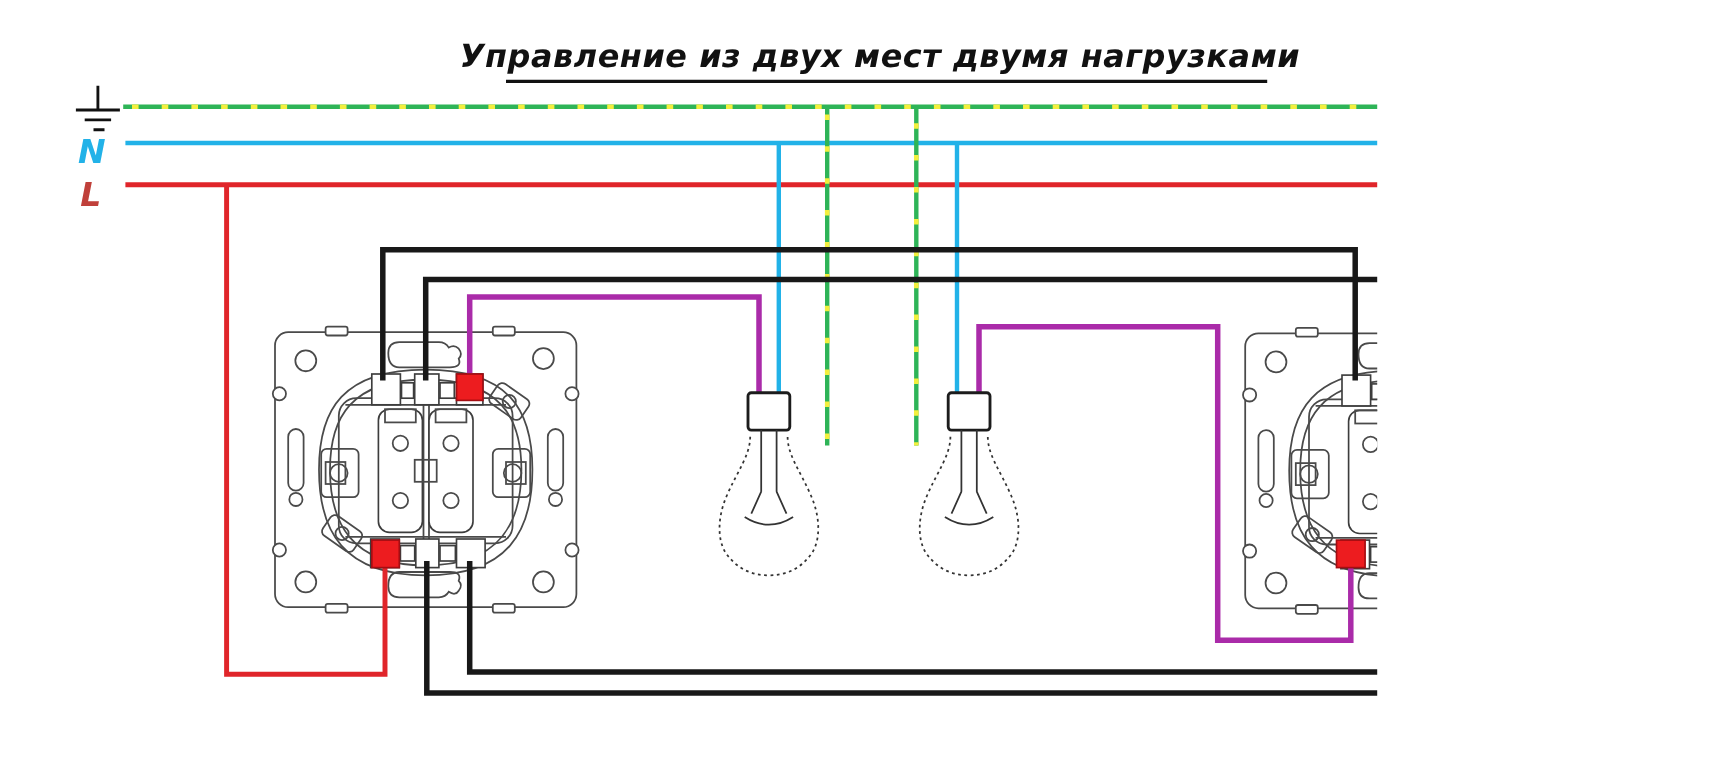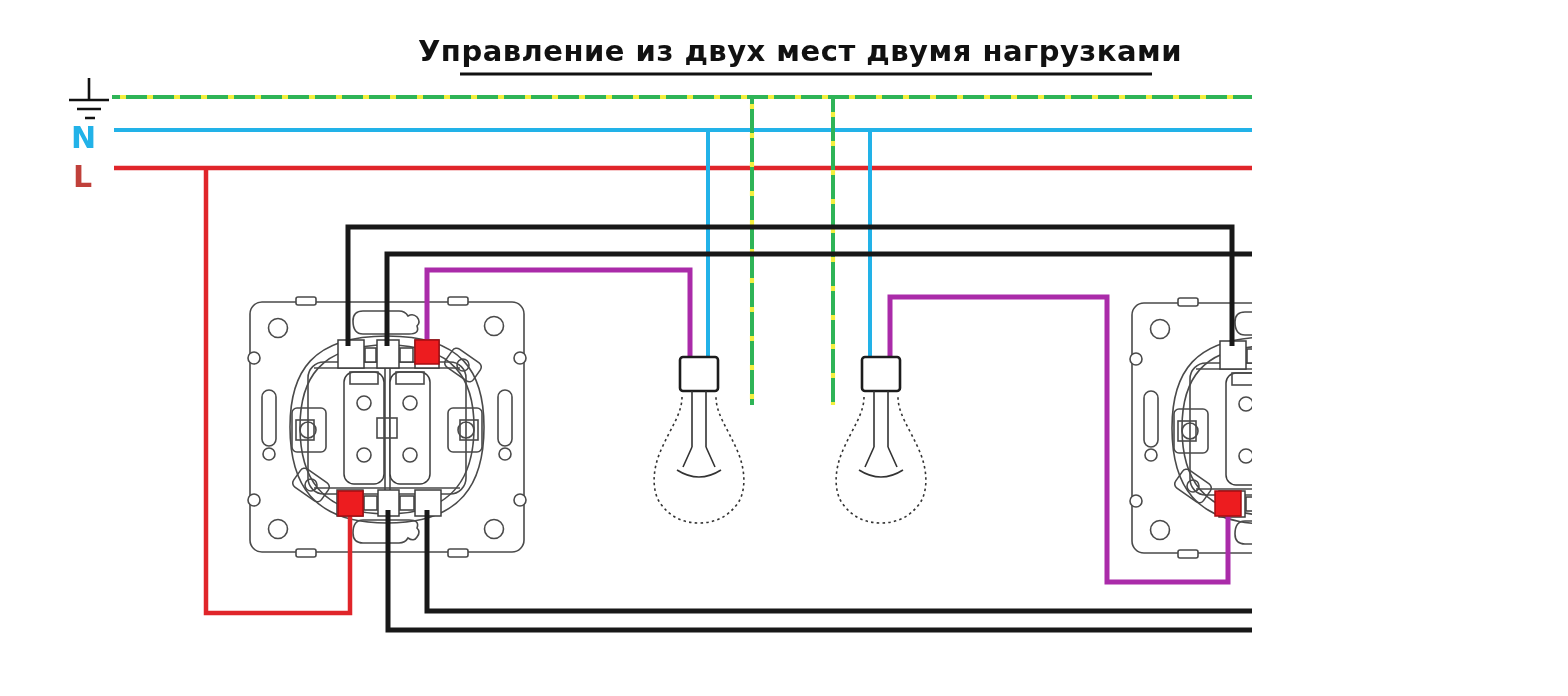--- a/index.html
+++ b/index.html
@@ -1,17 +1,17 @@
 <!DOCTYPE html>
 <html style="--pe-green: #2eb457; --pe-yellow: #f3ef3e; --neutral: #22b2e8; --line: #e0252a; --line-label: #c0403a; --load: #aa2ba9; --traveler: #181818; --terminal: #ed1c1f; --outline: #4a4a4a; --bulb-outline: #333333; --ink: #111111;"><head>
 <meta charset="utf-8">
 <style>
   html,body{margin:0;padding:0;background:#ffffff;}
   .canvas{position:relative;width:1252px;height:696px;background:#fff;overflow:hidden;
-          font-family:"DejaVu Sans","Liberation Sans",sans-serif;}
+          font-family:"DejaVu Sans","Liberation Sans",sans-serif;font-style:italic;}
   svg{display:block;}
   .title-text{fill:var(--ink);font-family:"DejaVu Sans","Liberation Sans",sans-serif;
               font-weight:bold;font-size:29px;letter-spacing:0.5px;}
   .bus-label{font-family:"DejaVu Sans","Liberation Sans",sans-serif;font-weight:bold;font-size:30px;}
   .lbl-n{fill:var(--neutral);}
   .lbl-l{fill:var(--line-label);}
   .wire{fill:none;stroke-linecap:butt;stroke-linejoin:miter;}
   .w-pe{stroke:var(--pe-green);stroke-width:4px;}
   .w-pe-y{stroke:var(--pe-yellow);stroke-width:4.2px;stroke-dasharray:6 21;}
   .w-pe-yv{stroke:var(--pe-yellow);stroke-width:4.2px;stroke-dasharray:5 24;}

